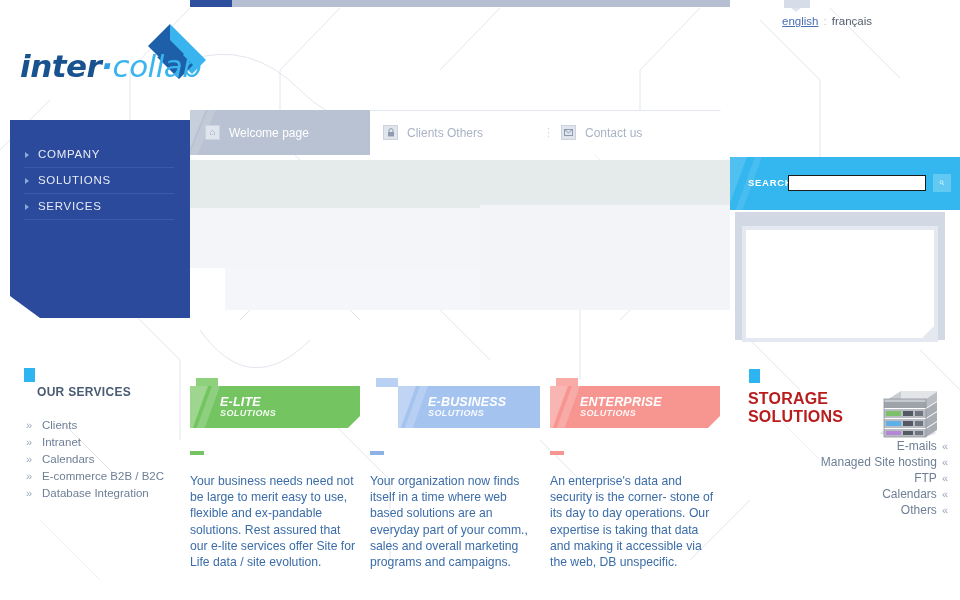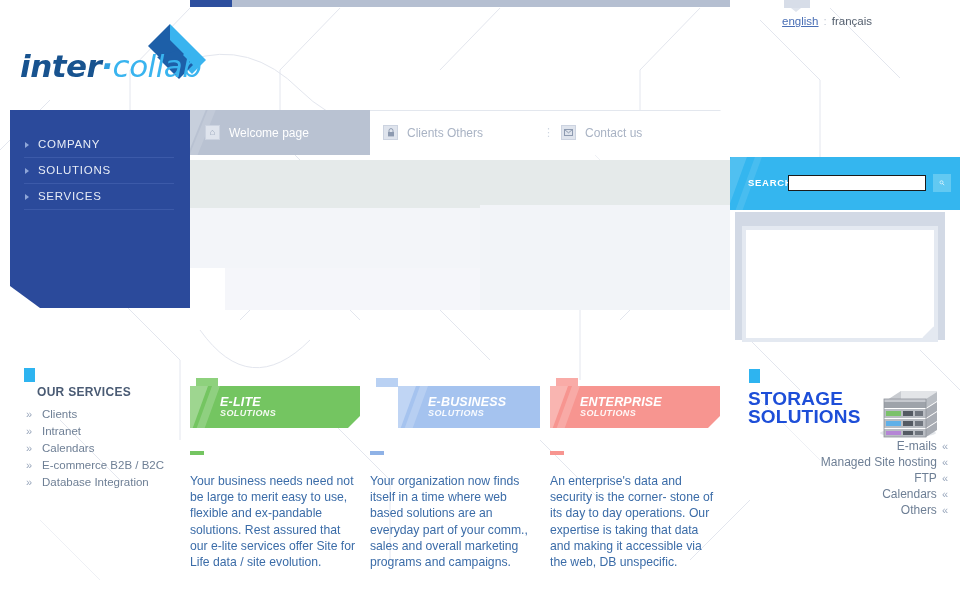--- a/index.html
+++ b/index.html
@@ -85,21 +85,21 @@
     font-style: italic;
     letter-spacing: -0.5px;
     white-space: nowrap;
   }
   .logo-text .t1 { color: #18538f; text-align: center; }
   .logo-text .dot { color: #2f9fe0; }
   .logo-text .t2 { color: #39b4ef; font-weight: normal; }
 
   
   .leftnav {
-    position: absolute; left: 10px; top: 110px;
+    position: absolute; left: 10px; top: 120px;
     width: 180px; height: 244px;
     background: #2b4a9b;
     z-index: 5;
     -webkit-clip-path: polygon(0 0, 180px 0, 180px 198px, 30px 198px, 0 176px);
     clip-path: polygon(0 0, 180px 0, 180px 198px, 30px 198px, 0 176px);
   }
   .leftnav-inner { padding: 22px 0 0 0; }
   .nav-item {
     position: relative;
     margin: 0 16px 0 14px;
@@ -294,21 +294,21 @@
   .our-services {
     position: absolute; left: 26px; top: 385px;
     width: 165px;
     z-index: 3;
   }
   .os-title {
     color: #4a5b74;
     font-size: 12px;
     font-weight: bold;
     letter-spacing: 0.3px;
-    margin: 0 0 7px 11px;
+    margin: 0 0 18px 11px;
   }
   .os-list { list-style: none; margin: 0; padding: 0; }
   .os-list li {
     position: relative;
     color: #6e7f95;
     font-size: 11.5px;
     padding: 0 0 1px 16px;
     line-height: 16px;
     cursor: pointer;
   }
@@ -378,22 +378,22 @@
     width: 22px; height: 9px;
   }
 
   
   .storage {
     position: absolute; left: 748px; top: 390px;
     width: 200px;
     z-index: 3;
   }
   .st-title {
-    color: #1d4ed8;
-    font-size: 19px;
+    color: #b91c1c;
+    font-size: 16px;
     font-weight: bold;
     line-height: 18px;
     letter-spacing: 0.2px;
   }
   .st-list {
     list-style: none; margin: 12px 0 0 0; padding: 0;
     text-align: right;
   }
   .st-list li {
     color: #6e7f95;

